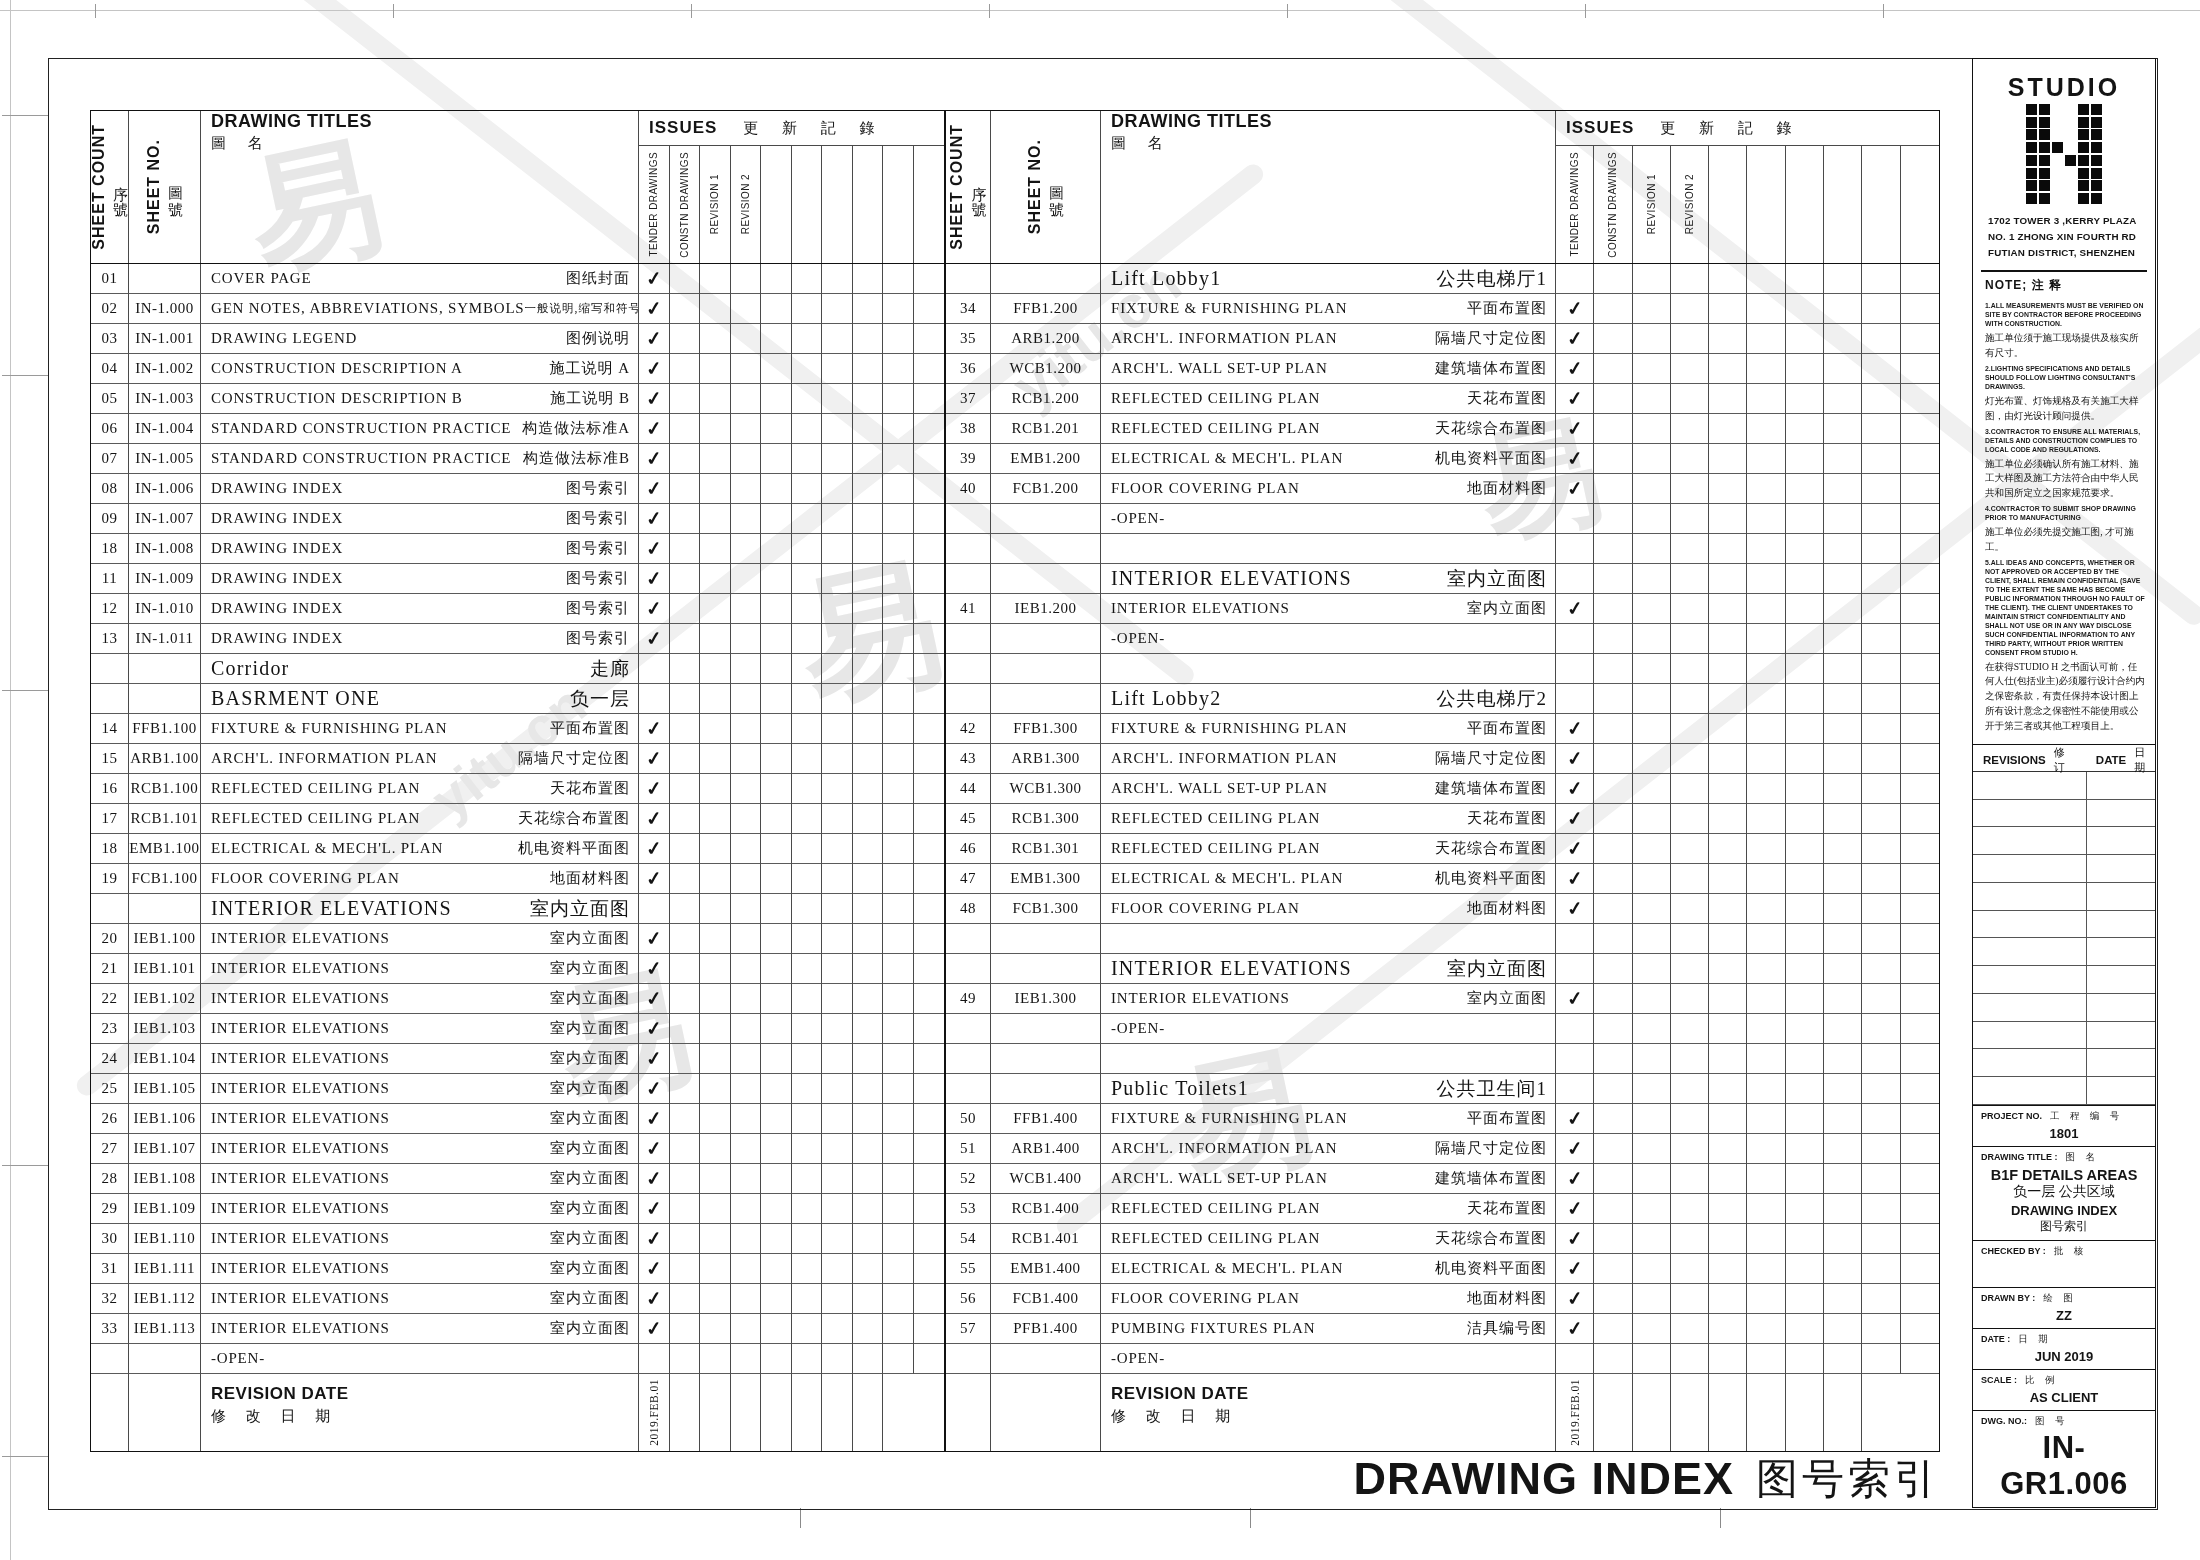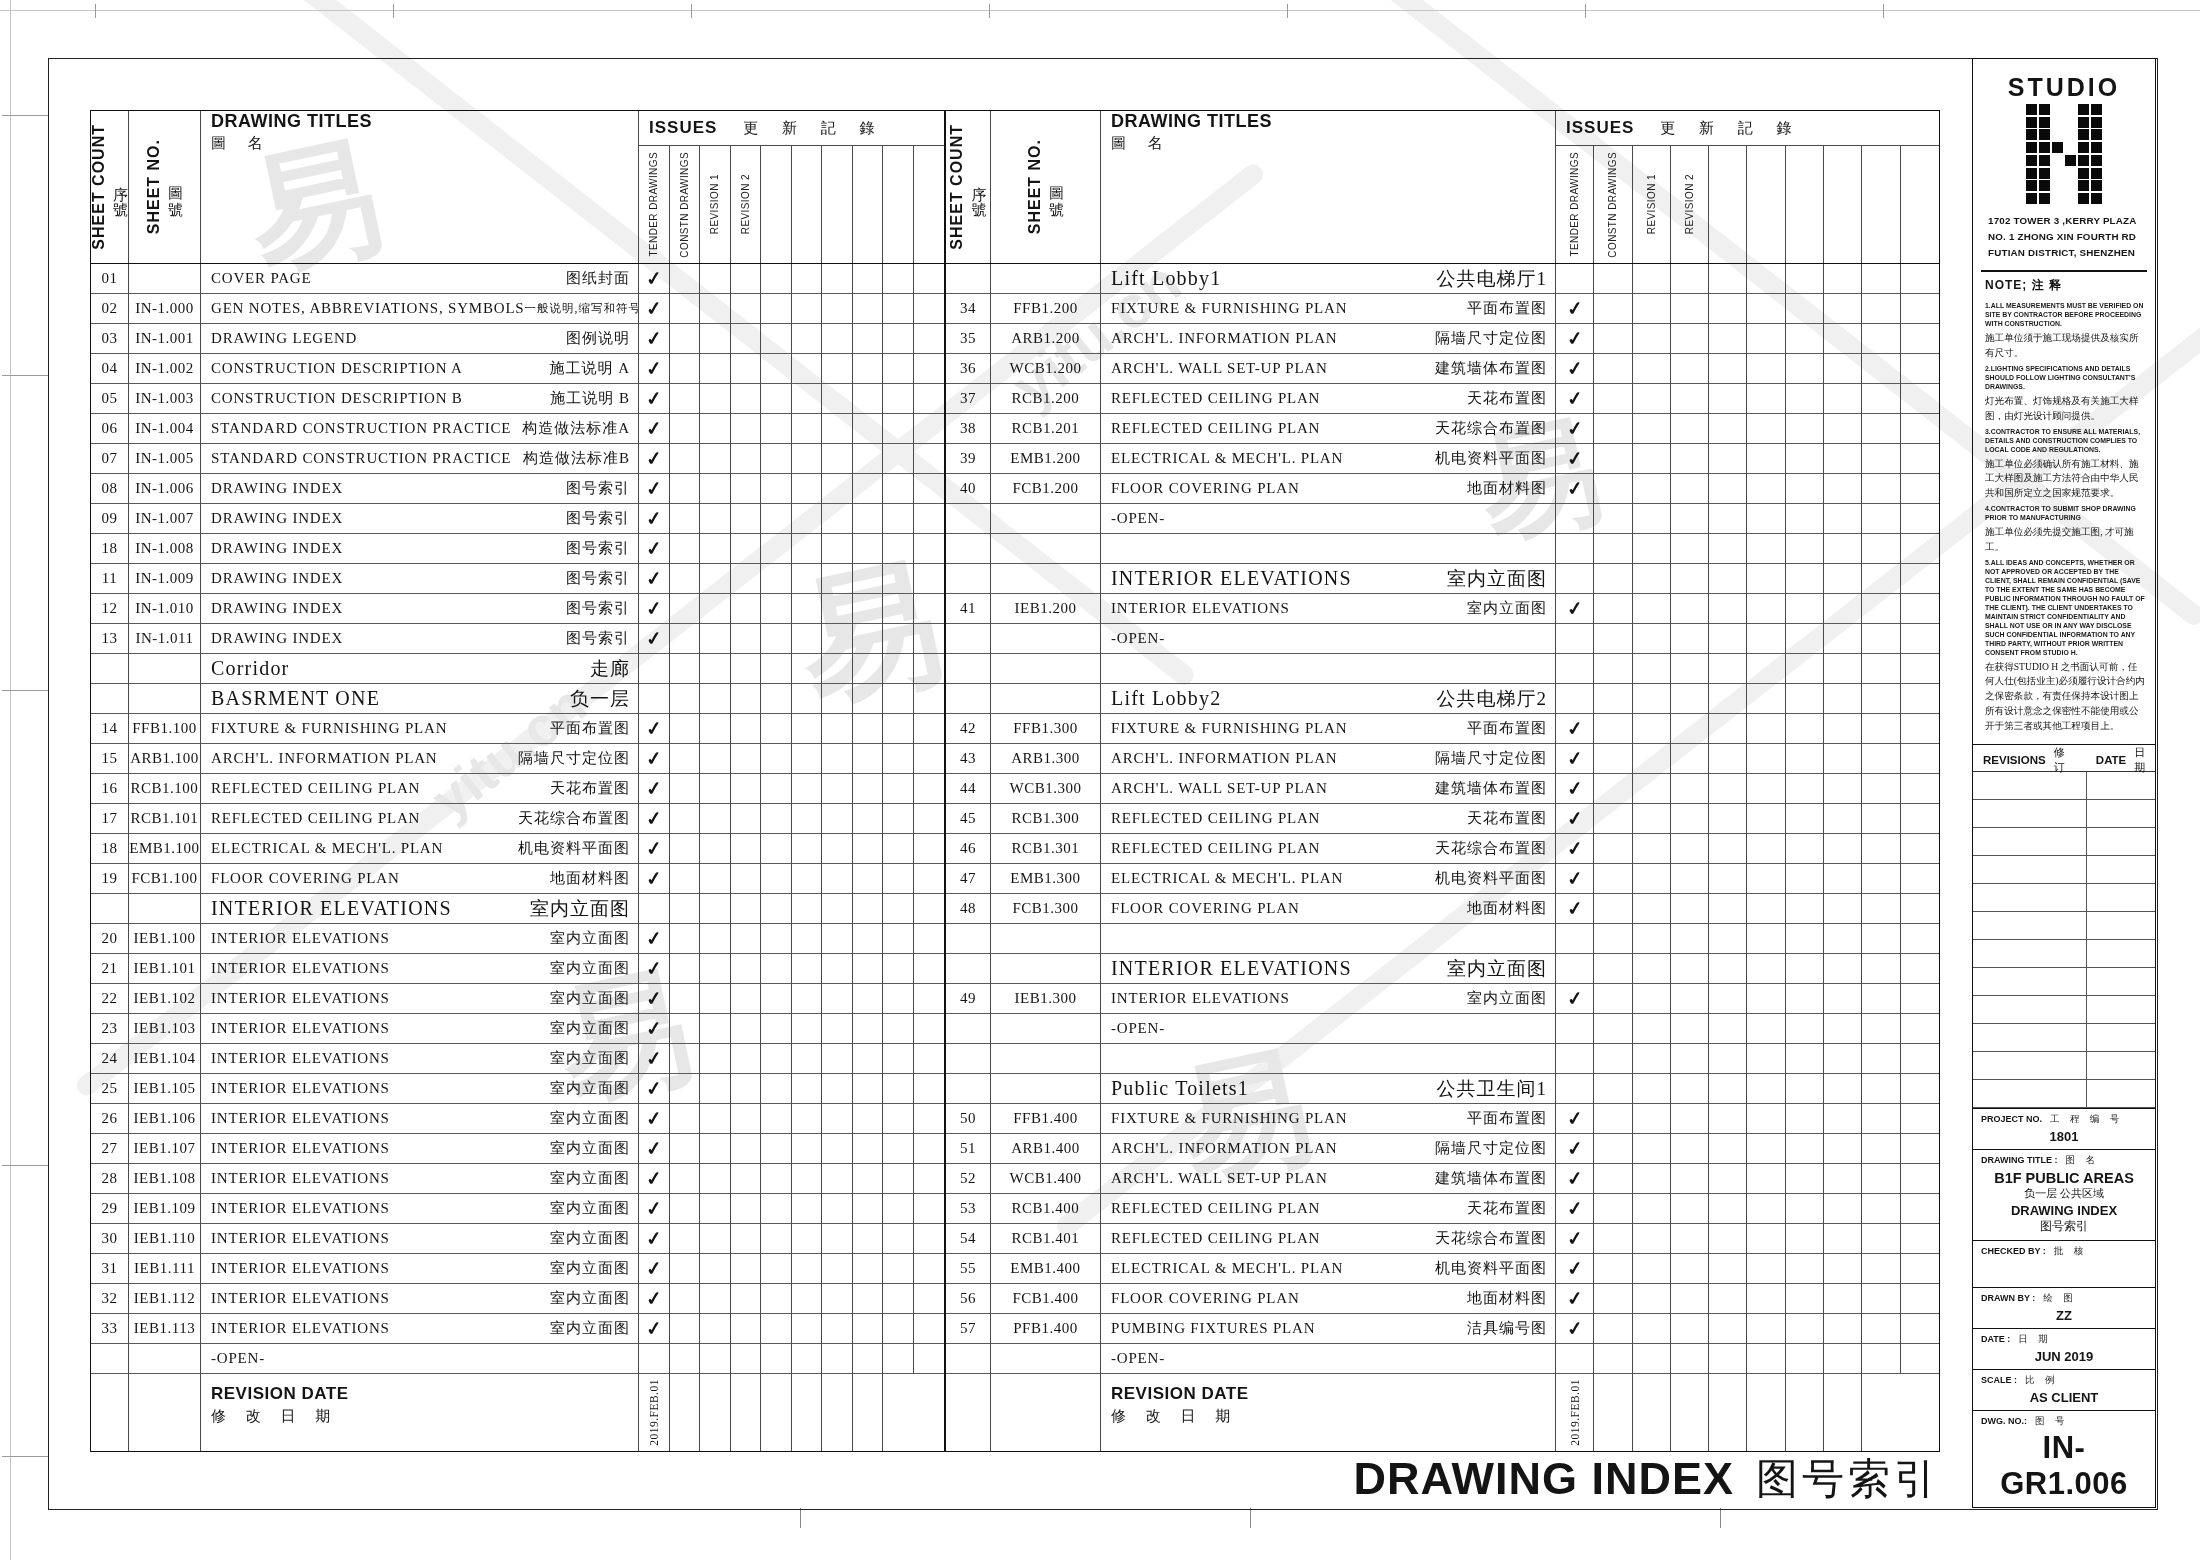--- a/index.html
+++ b/index.html
@@ -94,21 +94,21 @@
   .fld{border-top:1.3px solid #111;padding:4px 8px 5px;}
   .fld-lbl{display:flex;align-items:baseline;gap:8px;font-size:9px;font-weight:bold;}
   .fld-lbl .cn{font-family:"Liberation Serif",serif;font-weight:normal;font-size:9.5px;letter-spacing:4px;color:#222;}
   .fld-val{text-align:center;}
   .pn-cn1{font-family:"Liberation Serif",serif;font-size:14px;margin-top:6px;}
   .pn-cn2{font-family:"Liberation Serif",serif;font-size:12px;margin-top:2px;}
   .pn-en1{font-weight:bold;font-size:17.5px;margin-top:5px;letter-spacing:.3px;}
   .pn-en2{font-weight:bold;font-size:12.5px;margin-top:3px;letter-spacing:.5px;}
   .v-strong{font-weight:bold;font-size:13px;margin-top:3px;}
   .dt-en1{font-weight:bold;font-size:14.5px;margin-top:3px;}
-  .dt-cn1{font-family:"Liberation Serif",serif;font-size:11px;}
+  .dt-cn1{font-family:"Liberation Serif",serif;font-size:14px;}
   .dt-en2{font-weight:bold;font-size:13px;margin-top:2px;}
   .dt-cn2{font-family:"Liberation Serif",serif;font-size:12px;}
   .checked-space{height:24px;}
   .dwg-no{font-weight:bold;font-size:31px;letter-spacing:.5px;margin-top:2px;text-align:center;}
 </style>
 </head>
 <body>
 
 <div class="page">
 
@@ -1806,21 +1806,21 @@
       </div>
       <div class="fld-val v-strong">1801</div>
     </div>
 
     <div class="fld">
       <div class="fld-lbl">
         <span>DRAWING TITLE :</span>
         <span class="cn">图    名</span>
       </div>
       <div class="fld-val">
-        <div class="dt-en1">B1F PUBLIC AREAS</div>
+        <div class="dt-en1">B1F DETAILS AREAS</div>
         <div class="dt-cn1">负一层 公共区域</div>
         <div class="dt-en2">DRAWING INDEX</div>
         <div class="dt-cn2">图号索引</div>
       </div>
     </div>
 
     <div class="fld">
       <div class="fld-lbl">
         <span>CHECKED BY :</span>
         <span class="cn">批    核</span>

